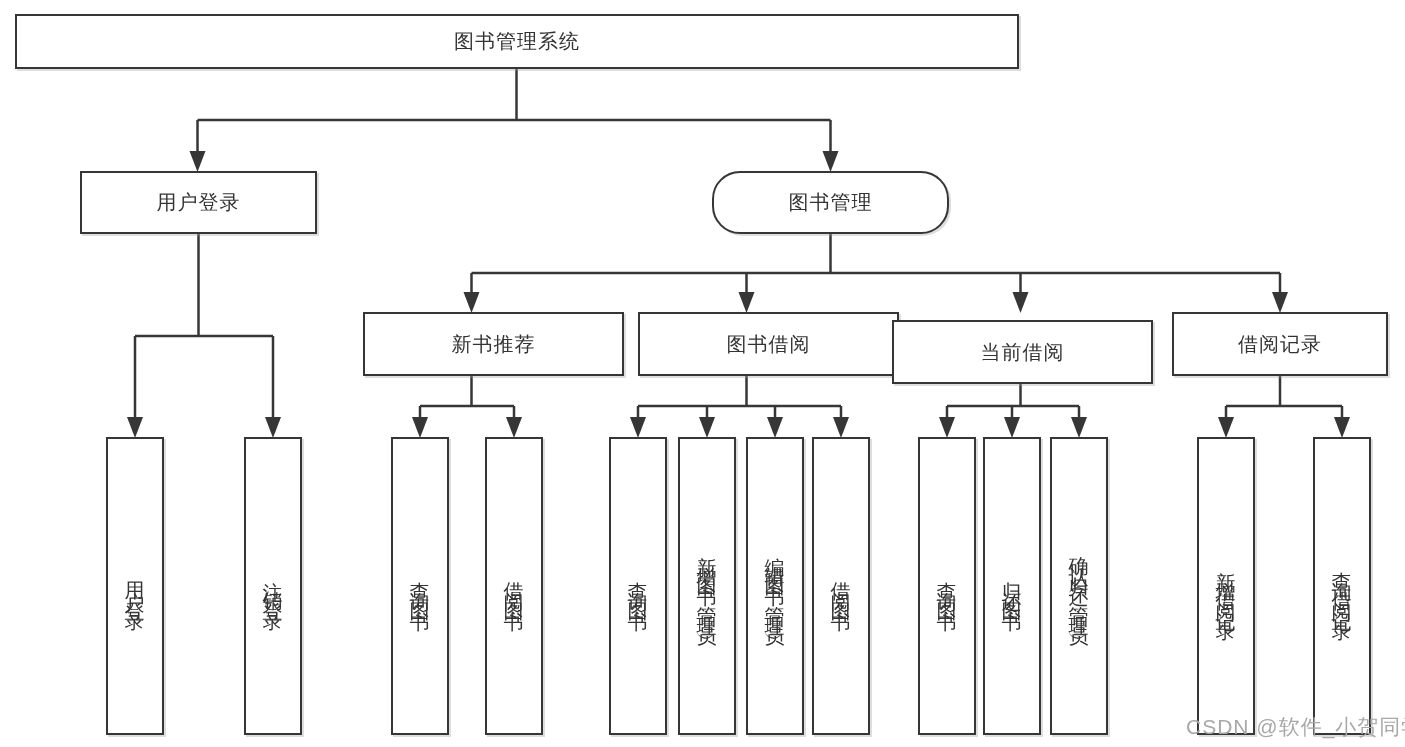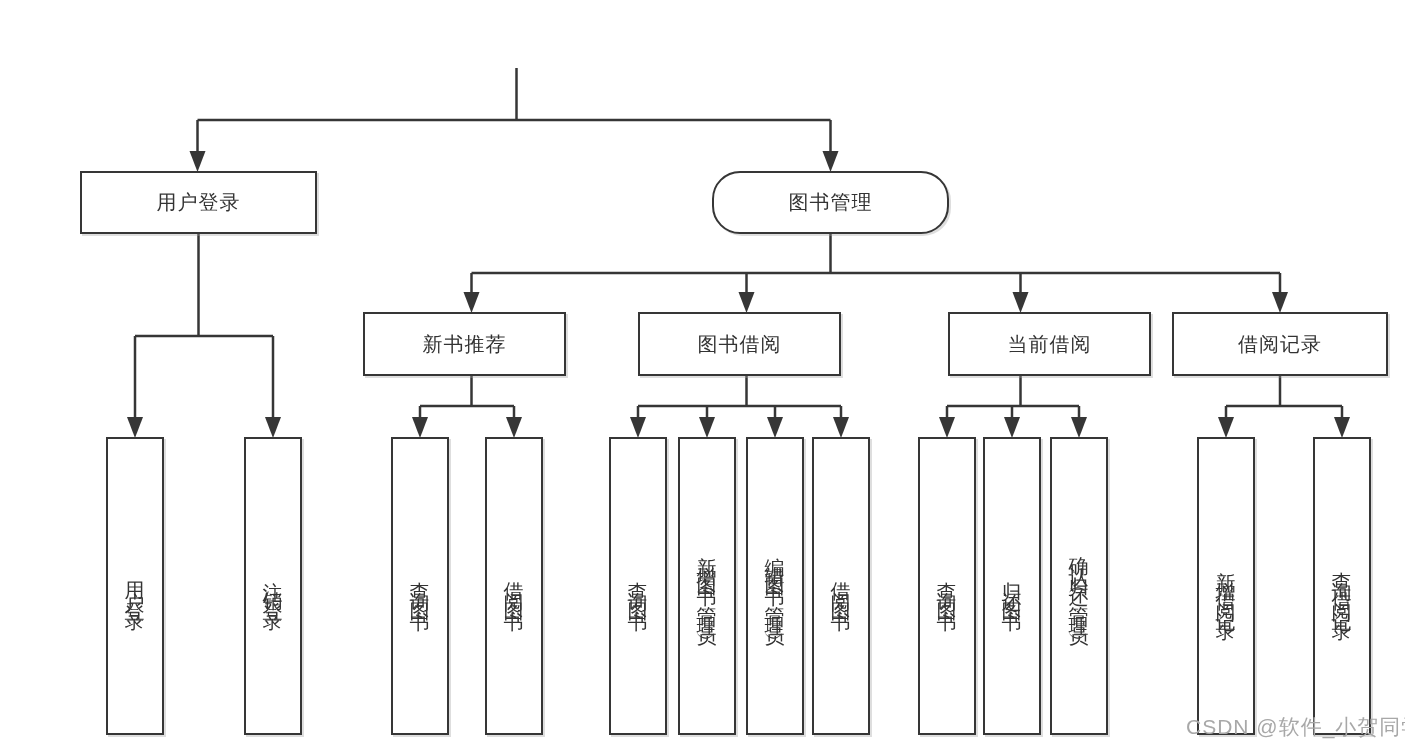--- a/index.html
+++ b/index.html
@@ -27,21 +27,21 @@
     display: flex;
     align-items: center;
     justify-content: center;
     z-index: 1;
     font-size: 20px;
     letter-spacing: 1px;
     white-space: nowrap;
   }
   .root  { left: 15px;  top: 14px;  width: 1004px; height: 55px; }
   .lvl2  { top: 171px; width: 237px; height: 63px; }
-  .lvl3  { top: 312px; width: 203px; height: 64px; }
+  .lvl3  { top: 312px; width: 261px; height: 64px; }
   .leaf  { top: 437px; width: 58px;  height: 298px; }
   .leaf .vtext {
     writing-mode: vertical-rl;
     text-orientation: mixed;
     letter-spacing: 10px;
     font-size: 20px;
     line-height: 1;
   }
   .watermark {
     position: absolute;
@@ -139,35 +139,38 @@
 
       <polygon points="939,417 955,417 947,438"></polygon>
       <polygon points="1004,417 1020,417 1012,438"></polygon>
       <polygon points="1071,417 1087,417 1079,438"></polygon>
 
       <polygon points="1218,417 1234,417 1226,438"></polygon>
       <polygon points="1334,417 1350,417 1342,438"></polygon>
     </g>
   </svg>
 
+  <div class="box root">
+    <span>图书管理系统</span>
+  </div>
 
   <div class="box lvl2" style="left:80px;">
     <span>用户登录</span>
   </div>
   <div class="box lvl2" style="left:712px;border-radius:28px;">
     <span>图书管理</span>
   </div>
 
   <div class="box lvl3" style="left:363px;">
     <span>新书推荐</span>
   </div>
   <div class="box lvl3" style="left:638px;text-align:right;">
     <span>图书借阅</span>
   </div>
-  <div class="box lvl3" style="left:948px;">
+  <div class="box lvl3" style="left:892px;margin-top:8px;">
     <span>当前借阅</span>
   </div>
   <div class="box lvl3" style="left:1172px;width:216px;">
     <span>借阅记录</span>
   </div>
 
   <div class="box leaf" style="left:106px;">
     <span class="vtext">用户登录</span>
   </div>
   <div class="box leaf" style="left:244px;">

